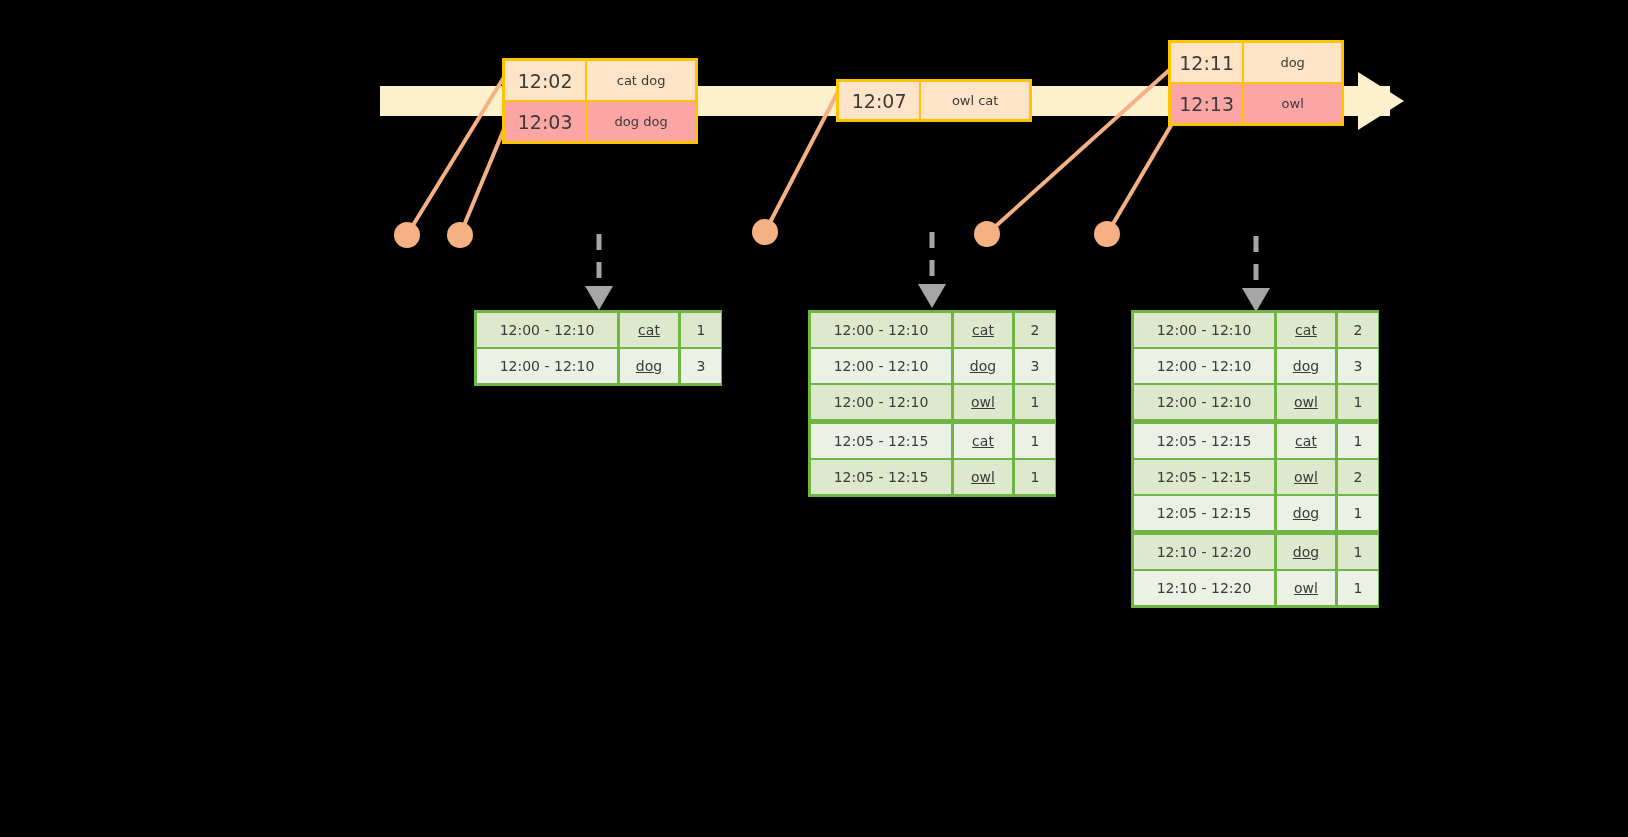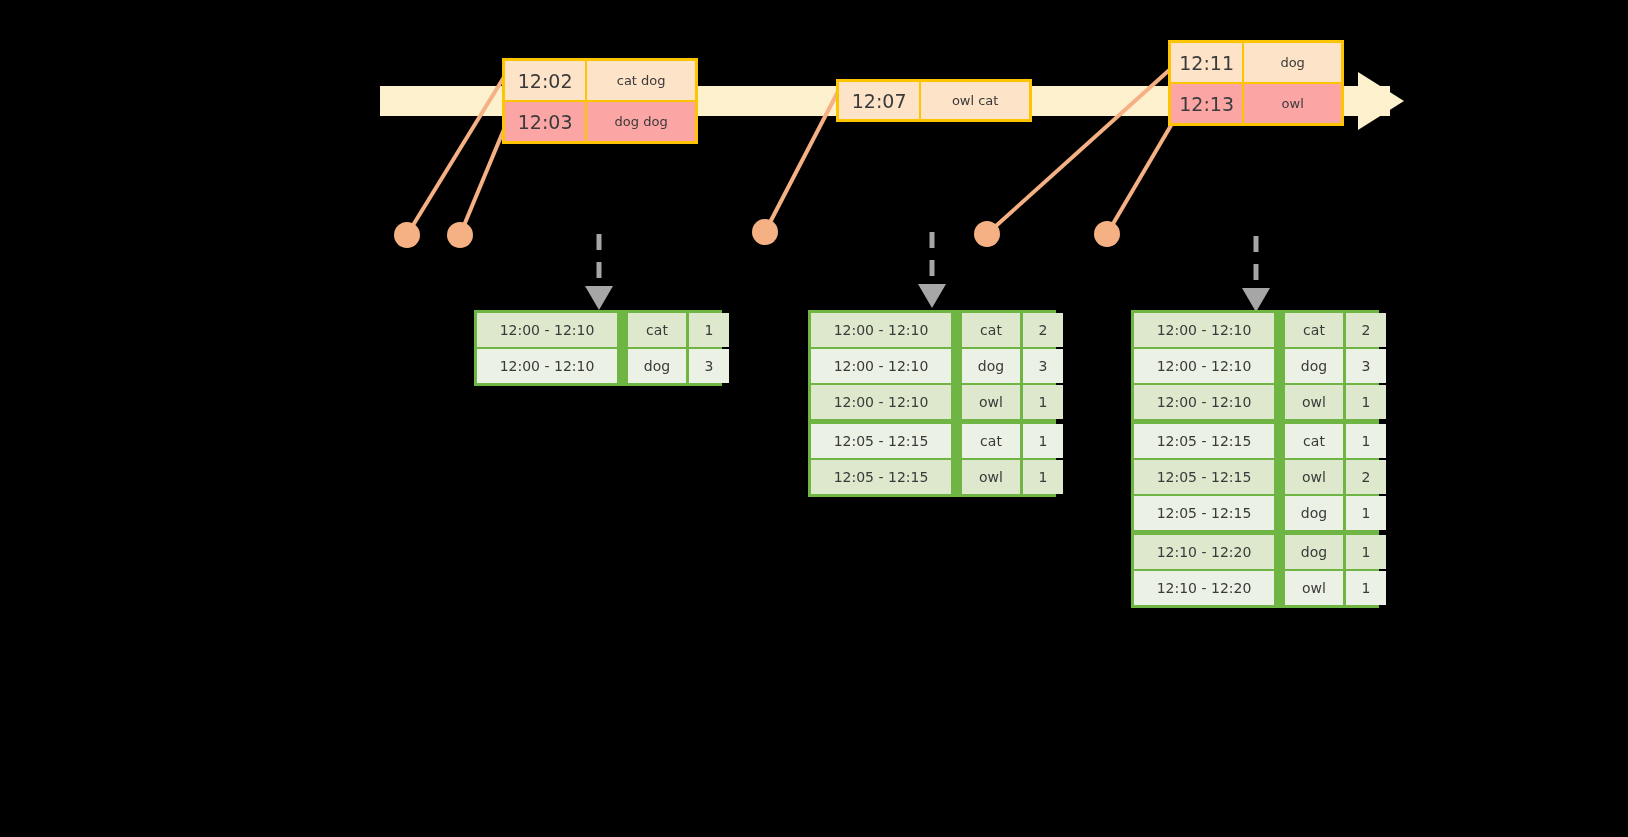--- a/index.html
+++ b/index.html
@@ -66,21 +66,21 @@
   .rt-row{display:flex;}
   .rt-row + .rt-row{margin-top:2px;}
   .rt-row.groupsep{margin-top:5px;}
   .rt-cell{
     display:flex;align-items:center;justify-content:center;
     font-size:14px;color:#3a3a3a;height:34px;
   }
   .rt-row.even .rt-cell{background:#dde8cd;}
   .rt-row.odd  .rt-cell{background:#ecf1e5;}
   .rt-cell.c-win{flex:0 0 auto;}
-  .rt-cell.c-word{flex:0 0 auto;margin-left:11px;}
+  .rt-cell.c-word{flex:0 0 auto;margin-left:3px;text-decoration:underline;}
   .rt-cell.c-cnt{flex:0 0 auto;margin-left:3px;}
 
   #result-table-1{left:474px;top:310px;width:248px;}
   #result-table-1 .c-win{width:140px;}
   #result-table-1 .c-word{width:58px;}
   #result-table-1 .c-cnt{width:40px;}
 
   #result-table-2{left:808px;top:310px;width:248px;}
   #result-table-2 .c-win{width:140px;}
   #result-table-2 .c-word{width:58px;}

